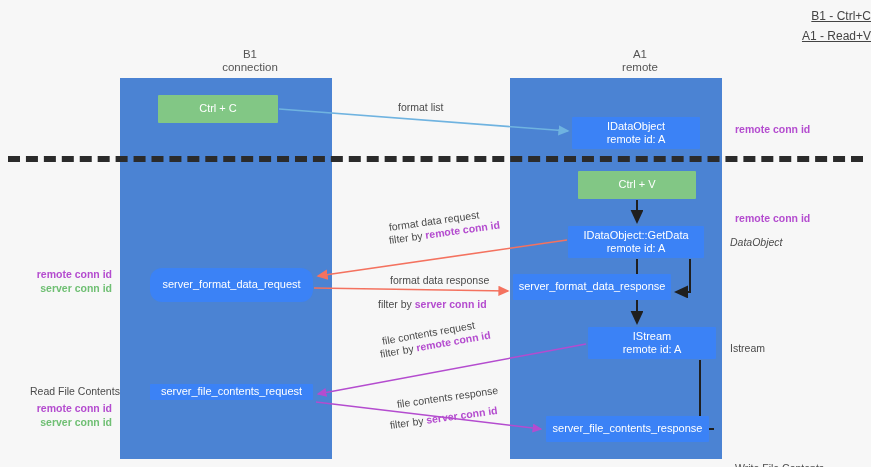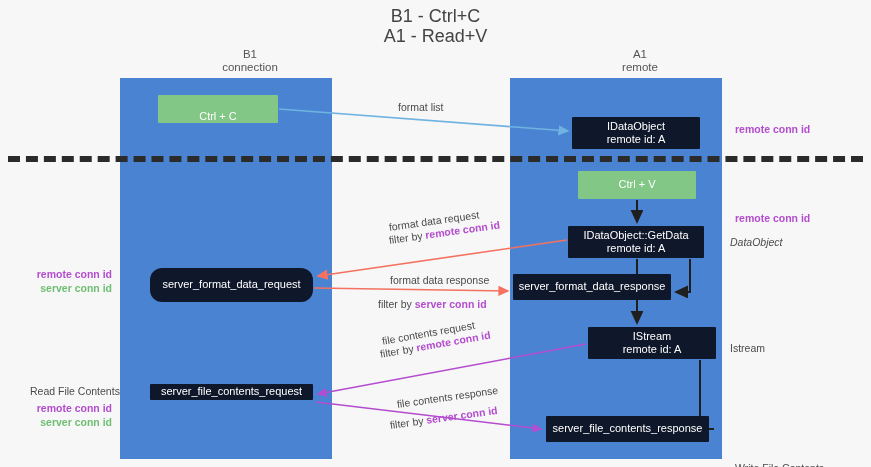--- a/index.html
+++ b/index.html
@@ -10,22 +10,22 @@
     position:relative;
     overflow:hidden;
     color:#4b4b4b;
   }
   #stage{position:absolute;left:0;top:0;width:871px;height:467px;}
 
   .abs{position:absolute;}
 
   
   #title{
-    left:0;top:6px;width:871px;text-align:center;
-    font-size:18px;line-height:20px;color:#444;
+    left:0;top:6px;width:871px;text-align:right;
+    font-size:12px;line-height:20px;color:#444;text-decoration:underline;
   }
 
   
   .col-head{
     text-align:center;font-size:11.5px;line-height:13px;color:#555;
   }
   #head-b1{left:150px;top:48px;width:200px;}
   #head-a1{left:540px;top:48px;width:200px;}
 
   
@@ -40,24 +40,24 @@
   }
 
   
   .node{
     box-sizing:border-box;
     display:flex;flex-direction:column;align-items:center;justify-content:center;
     color:#ffffff;font-size:11px;line-height:13.5px;text-align:center;
     border-radius:1px;
   }
   .node.green{background:#82c785;}
-  .node.orange{background:#0f172a;}
+  .node.orange{background:#3b82f6;}
   .node .l2{font-size:11px;}
 
-  #n-ctrlc{left:158px;top:95px;width:120px;height:28px;justify-content:flex-end;}
+  #n-ctrlc{left:158px;top:95px;width:120px;height:28px;}
   #n-ctrlv{left:578px;top:171px;width:118px;height:28px;}
   #n-idataobject{left:572px;top:117px;width:128px;height:32px;}
   #n-getdata{left:568px;top:226px;width:136px;height:32px;}
   #n-fmtresp{left:513px;top:274px;width:158px;height:26px;}
   #n-istream{left:588px;top:327px;width:128px;height:32px;}
   #n-filereq{left:150px;top:384px;width:163px;height:16px;}
   #n-fmtreq{left:150px;top:268px;width:163px;height:34px;border-radius:12px;}
   #n-fileresp{left:546px;top:416px;width:163px;height:26px;}
 
   

